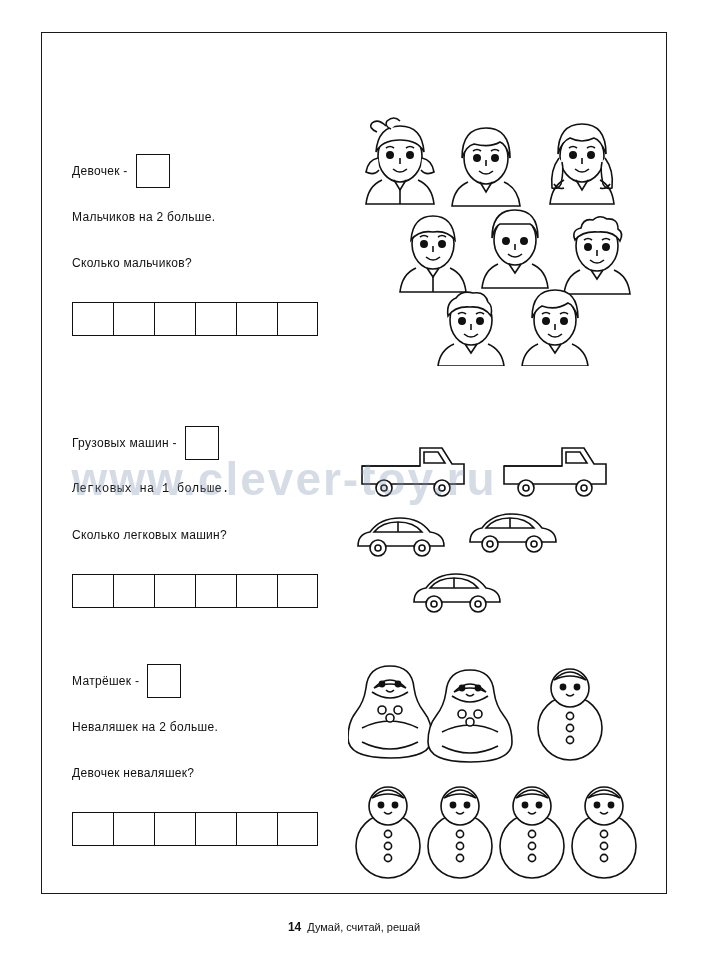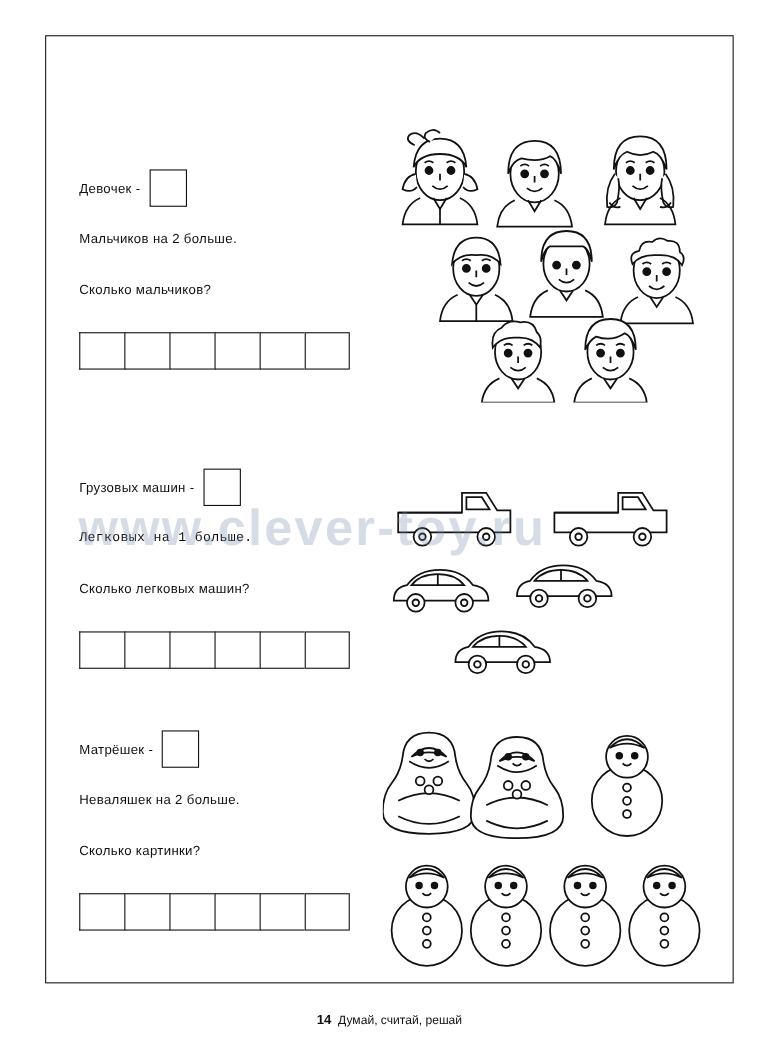--- a/index.html
+++ b/index.html
@@ -299,21 +299,21 @@
       </g>
     </svg>
   </div>
 
   <div class="task" style="top:610px;">
     <div class="task-line">
       <span>Матрёшек -</span>
       <span class="answer-box"></span>
     </div>
     <div class="task-line" style="margin-top:12px;">Неваляшек на 2 больше.</div>
-    <div class="task-line" style="margin-top:12px;">Сколько картинки?</div>
+    <div class="task-line" style="margin-top:12px;">Девочек неваляшек?</div>
     <div class="boxrow" style="margin-top:22px;">
       <div class="cell"></div>
       <div class="cell"></div>
       <div class="cell"></div>
       <div class="cell"></div>
       <div class="cell"></div>
       <div class="cell"></div>
     </div>
   </div>
 

